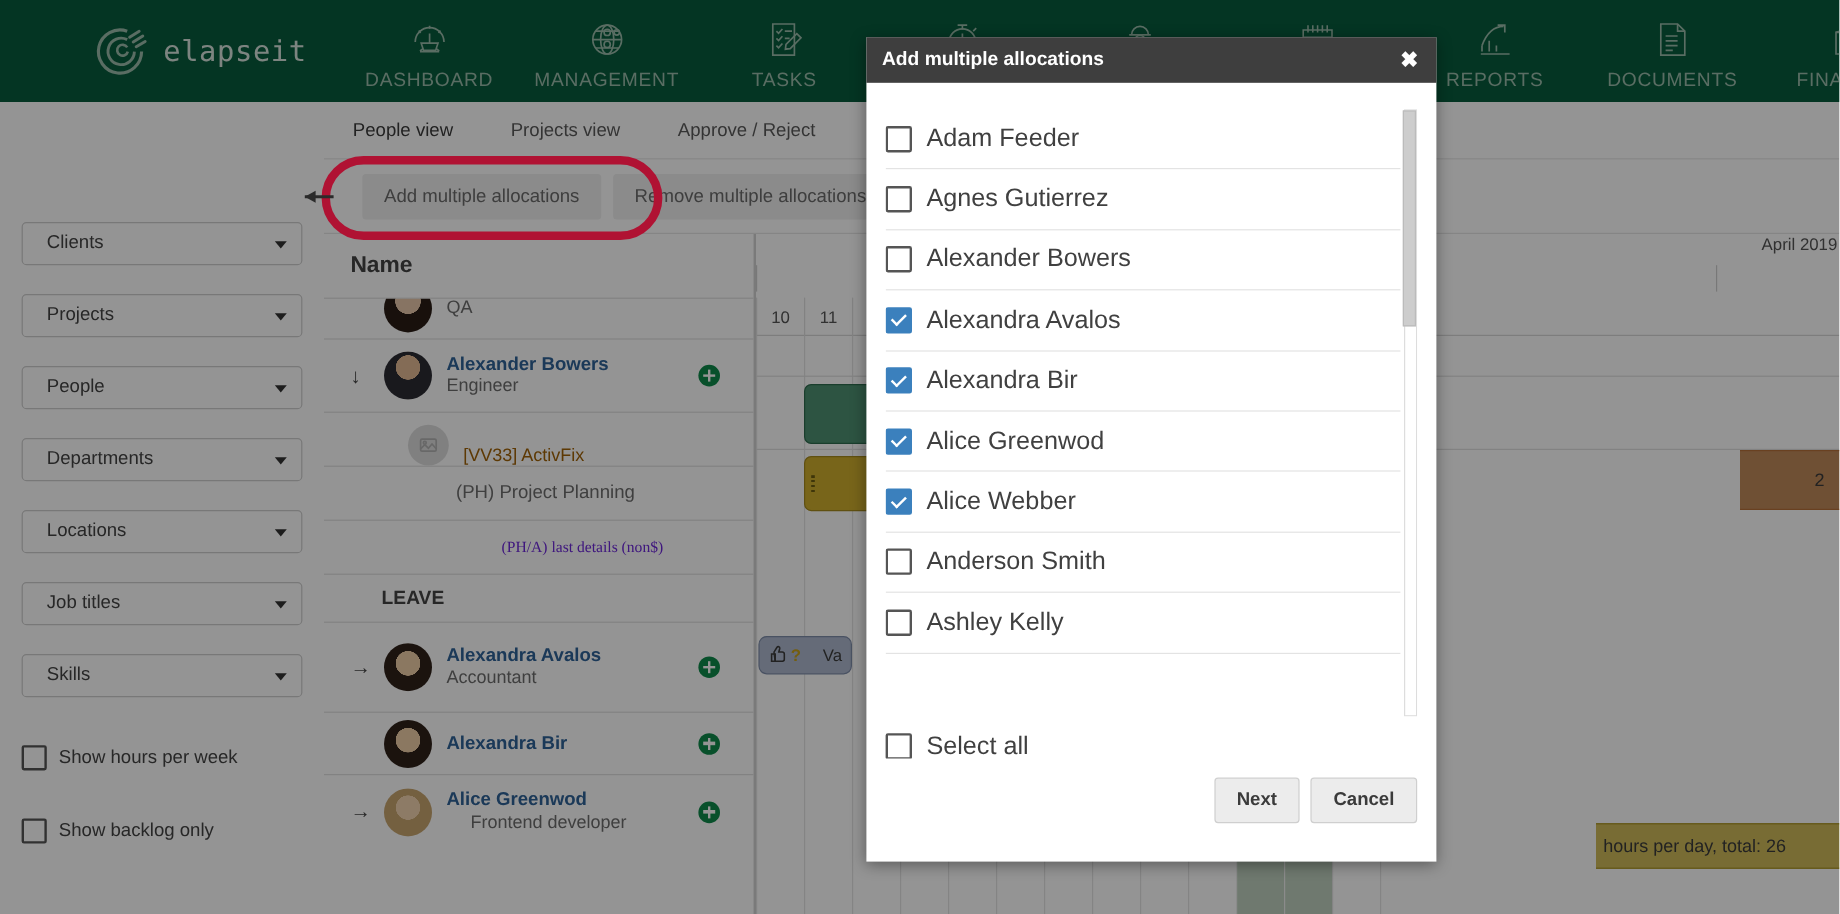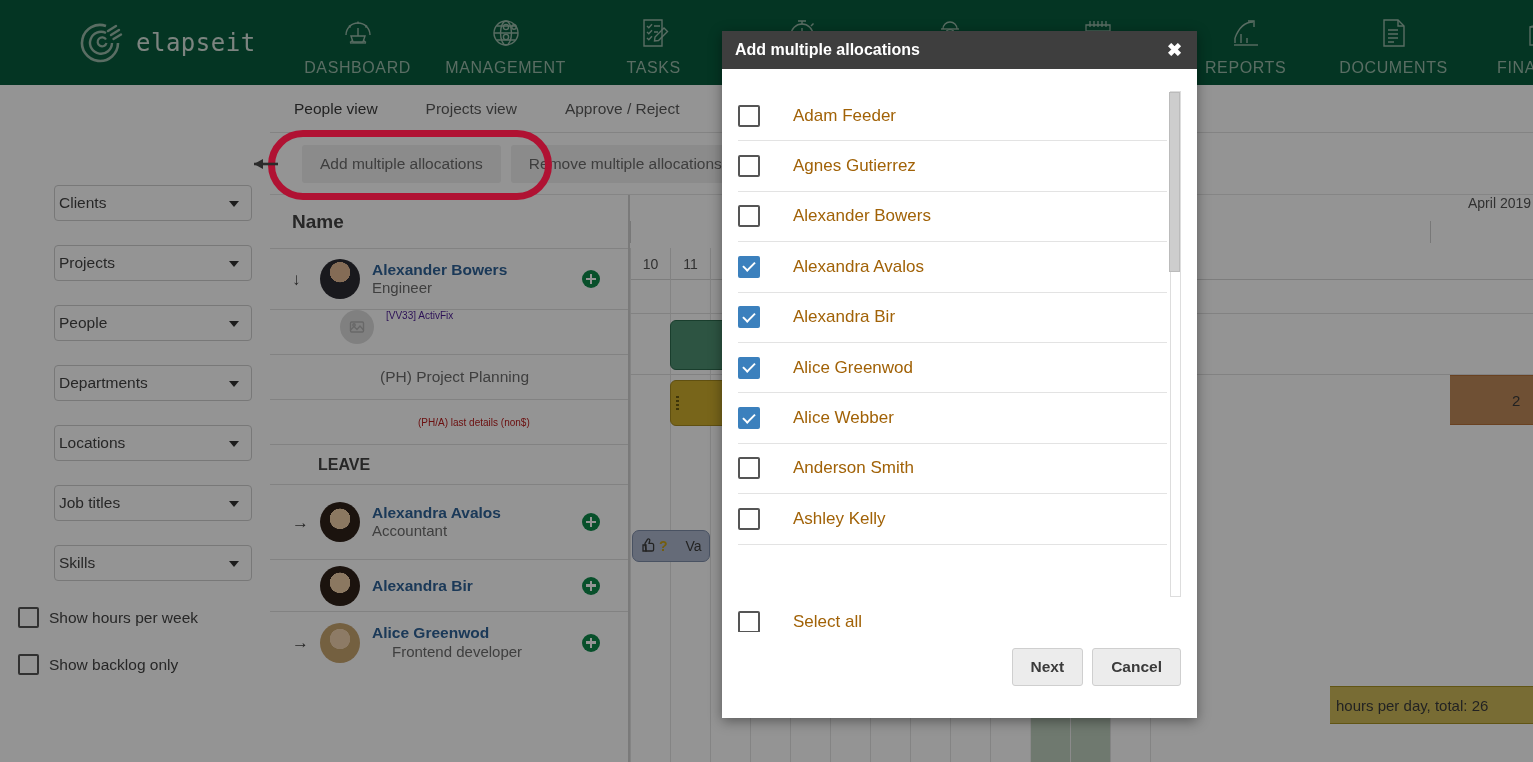--- a/index.html
+++ b/index.html
@@ -80,32 +80,32 @@
     position: absolute; left: 0; top: 85px;
     width: 270px; height: 677px;
     background: #ffffff;
     padding: 100px 18px 0 18px;
   }
   .filter {
     position: relative;
     height: 36px; margin-bottom: 24px;
     border: 1px solid #cfcfcf; border-radius: 4px;
     background: #fff; cursor: pointer;
-    display: flex; align-items: center; padding: 0 4px; margin-left: 36px;
+    display: flex; align-items: center; padding: 0 20px;
   }
   .filter span { font-size: 15.5px; color: #444; }
   .filter .caret {
     position: absolute; right: 12px; top: 50%;
     width: 0; height: 0; margin-top: -2px;
     border-left: 5px solid transparent;
     border-right: 5px solid transparent;
     border-top: 6px solid #333;
   }
   .sb-check {
-    display: flex; align-items: center; margin-top: 26px; cursor: pointer;
+    display: flex; align-items: center; margin-top: 40px; cursor: pointer;
   }
   .sb-check .box {
     width: 21px; height: 21px; border: 2px solid #555;
     background: #fff; border-radius: 2px; margin-right: 10px; flex: none;
   }
   .sb-check .lbl { font-size: 15.5px; color: #444; }
 
   
   .gridwrap {
     position: absolute; left: 270px; top: 195px;
@@ -144,22 +144,22 @@
     background: #0e8a4a; display: flex; align-items: center; justify-content: center;
     cursor: pointer;
   }
   .plus:before {
     content: ""; position:absolute; width: 10px; height: 2.6px; background: #fff;
   }
   .plus:after {
     content: ""; position:absolute; width: 2.6px; height: 10px; background: #fff;
   }
   .subrow {
-    position: relative; display: flex; align-items: flex-start;
-    font-size: 10px; color: #4c1d95;
+    position: relative; display: flex; align-items: flex-end;
+    font-size: 15px; color: #a16207;
   }
   .proj-ico {
     width: 34px; height: 34px; border-radius: 50%;
     background: #dddddd; margin-right: 12px; flex:none;
     display:flex; align-items:center; justify-content:center;
   }
   .leavehdr {
     font-size: 16px; font-weight: bold; color: #444;
     padding-left: 48px; display:flex; align-items:center;
   }
@@ -271,21 +271,21 @@
     width: 22px; height: 22px; border-radius: 2px; flex: none;
     border: 2px solid #555; background: #fff; margin-right: 12px;
     display: flex; align-items: center; justify-content: center;
   }
   .cbox.on { background: #3b80bd; border-color: #3b80bd; }
   .cbox.on:after {
     content: ""; width: 10px; height: 5px;
     border-left: 2.6px solid #fff; border-bottom: 2.6px solid #fff;
     transform: rotate(-45deg) translate(1px, -1px);
   }
-  .lname { font-size: 17px; color: #a16207; margin-left: 21px; }
+  .lname { font-size: 21px; color: #404040; }
   .scrolltrack {
     position: absolute; right: 0; top: 0; width: 11px; height: 506px;
     background: #fff; border: 1px solid #ddd;
   }
   .scrollthumb {
     position: absolute; right: 0; top: 0;
     width: 11px; height: 180px; background: #cdcdcd; border: 1px solid #bbb;
     cursor: pointer;
   }
   .selectall {
@@ -483,20 +483,24 @@
       <span class="box"></span>
       <span class="lbl">Show backlog only</span>
     </div>
   </div>
 
   <div class="gridwrap">
 
     <div class="namecol">
       <div class="namehdr">Name</div>
 
+      <div class="nrow" style="height:34px; overflow:hidden;">
+        <span class="avatar" style="margin-top:-18px; background:radial-gradient(circle at 50% 35%, #e8c9ab 0 32%, #2a1d16 33% 100%);"></span>
+        <span class="nrole" style="margin-top:-16px;">QA</span>
+      </div>
 
       <div class="nrow" style="height:61px;">
         <span class="arrow">↓</span>
         <span class="avatar" style="background:radial-gradient(circle at 50% 33%, #e4bb94 0 30%, #2b2b33 31% 100%), linear-gradient(#6b4326,#3a2615);"></span>
         <span>
           <span class="nname" style="display:block;">Alexander Bowers</span>
           <span class="nrole" style="display:block;">Engineer</span>
         </span>
         <span class="plus"></span>
       </div>
@@ -508,21 +512,21 @@
             <path d="M2.5 12 l3.5 -3.5 l3 3 l3 -3.5 l3.5 4"></path>
             <circle cx="6" cy="7" r="1.2"></circle>
           </svg>
         </span>
         <span>[VV33] ActivFix</span>
       </div>
 
       <div class="nrow" style="height:45px; padding-left:110px; color:#6d6d6d; font-size:15.5px;">
         <span>(PH) Project Planning</span>
       </div>
-      <div class="nrow" style="height:45px; padding-left:148px; color:#b91c1c; font-size:10px;">
+      <div class="nrow" style="height:45px; padding-left:148px; color:#6d28d9; font-size:13px;font-family:Liberation Serif, serif;">
         <span>(PH/A) last details (non$)</span>
       </div>
 
       <div class="nrow leavehdr" style="height:40px;">
         <span>LEAVE</span>
       </div>
 
       <div class="nrow" style="height:75px;">
         <span class="arrow">→</span>
         <span class="avatar" style="background:radial-gradient(circle at 50% 42%, #f0cfa8 0 33%, #2f2119 34% 100%), linear-gradient(#6d5a34,#2e2619);"></span>

